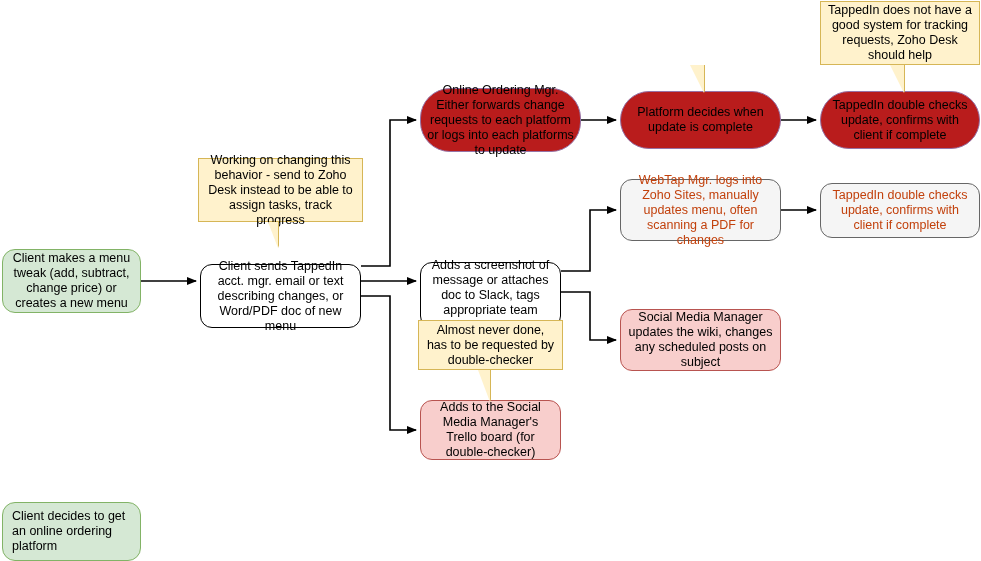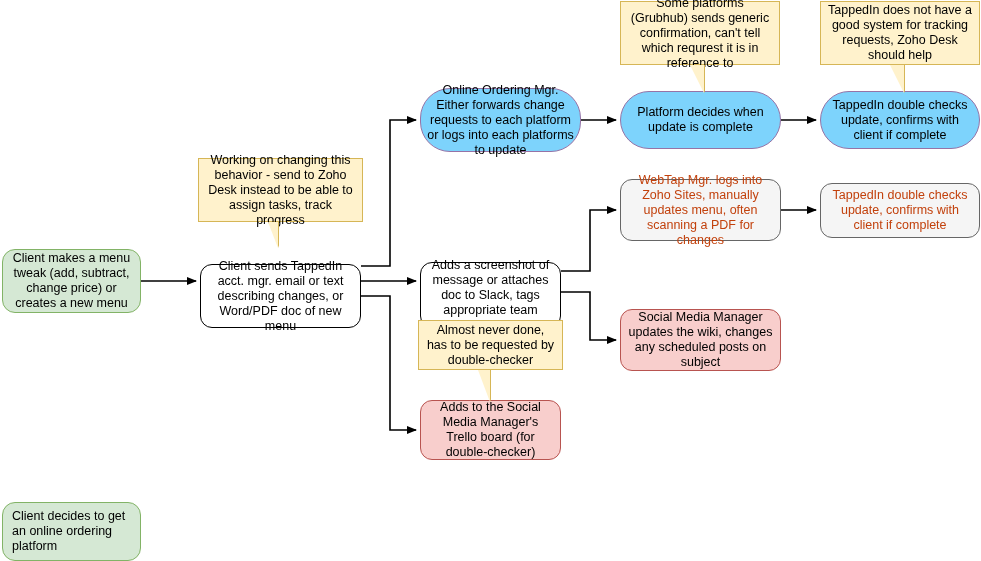--- a/index.html
+++ b/index.html
@@ -31,21 +31,21 @@
     line-height: 15px;
     color: #000000;
     padding: 3px 5px;
     z-index: 3;
   }
   .node .txt {
     width: 100%;
     white-space: pre-line;
   }
   .node.green  { background: #d5e8d4; border-color: #82b366; border-radius: 13px; }
-  .node.purple { background: #7dd3fc; border-color: #9673a6; border-radius: 30px; }
+  .node.purple { background: #b91c1c; border-color: #9673a6; border-radius: 30px; }
   .node.pink   { background: #f8cecc; border-color: #b85450; }
   .node.white  { background: #ffffff; border-color: #000000; margin-top: 15px; }
   .node.grey   { background: #f5f5f5; border-color: #666666; color: #c2410c; justify-content: flex-end; }
   .node.leftalign { justify-content: center; text-align: left; padding-left: 9px; }
 
   
   .note {
     position: absolute;
     box-sizing: border-box;
     background: #fff2cc;
@@ -107,23 +107,20 @@
     <path d="M561,292 L590,292 L590,340 L616,340" stroke="#000000" stroke-width="1.6" fill="none" marker-end="url(#arrow)"></path>
 
     <path d="M781,210 L816,210" stroke="#000000" stroke-width="1.6" fill="none" marker-end="url(#arrow)"></path>
   </svg>
 
   <div class="note" style="left:198px; top:158px; width:165px; height:64px;">
     <span class="txt">Working on changing this behavior - send to Zoho Desk instead to be able to assign tasks, track progress</span>
   </div>
   <div class="note-tail" style="left:268px; top:222px; border-left:10px solid transparent; border-right:0 solid transparent; border-top:26px solid #fff2cc; filter: drop-shadow(1px 0 0 #d6b656);"></div>
 
-  <div class="note" style="left:620px; top:1px; width:160px; height:64px;">
-    <span class="txt">Some platforms (Grubhub) sends generic confirmation, can't tell which requrest it is in reference to</span>
-  </div>
   <div class="note-tail" style="left:690px; top:65px; border-left:14px solid transparent; border-right:0 solid transparent; border-top:28px solid #fff2cc; filter: drop-shadow(1px 0 0 #d6b656);"></div>
 
   <div class="note" style="left:820px; top:1px; width:160px; height:64px;">
     <span class="txt">TappedIn does not have a good system for tracking requests, Zoho Desk should help</span>
   </div>
   <div class="note-tail" style="left:890px; top:65px; border-left:14px solid transparent; border-right:0 solid transparent; border-top:28px solid #fff2cc; filter: drop-shadow(1px 0 0 #d6b656);"></div>
 
   <div class="note" style="left:418px; top:320px; width:145px; height:50px;">
     <span class="txt">Almost never done, has to be requested by double-checker</span>
   </div>

